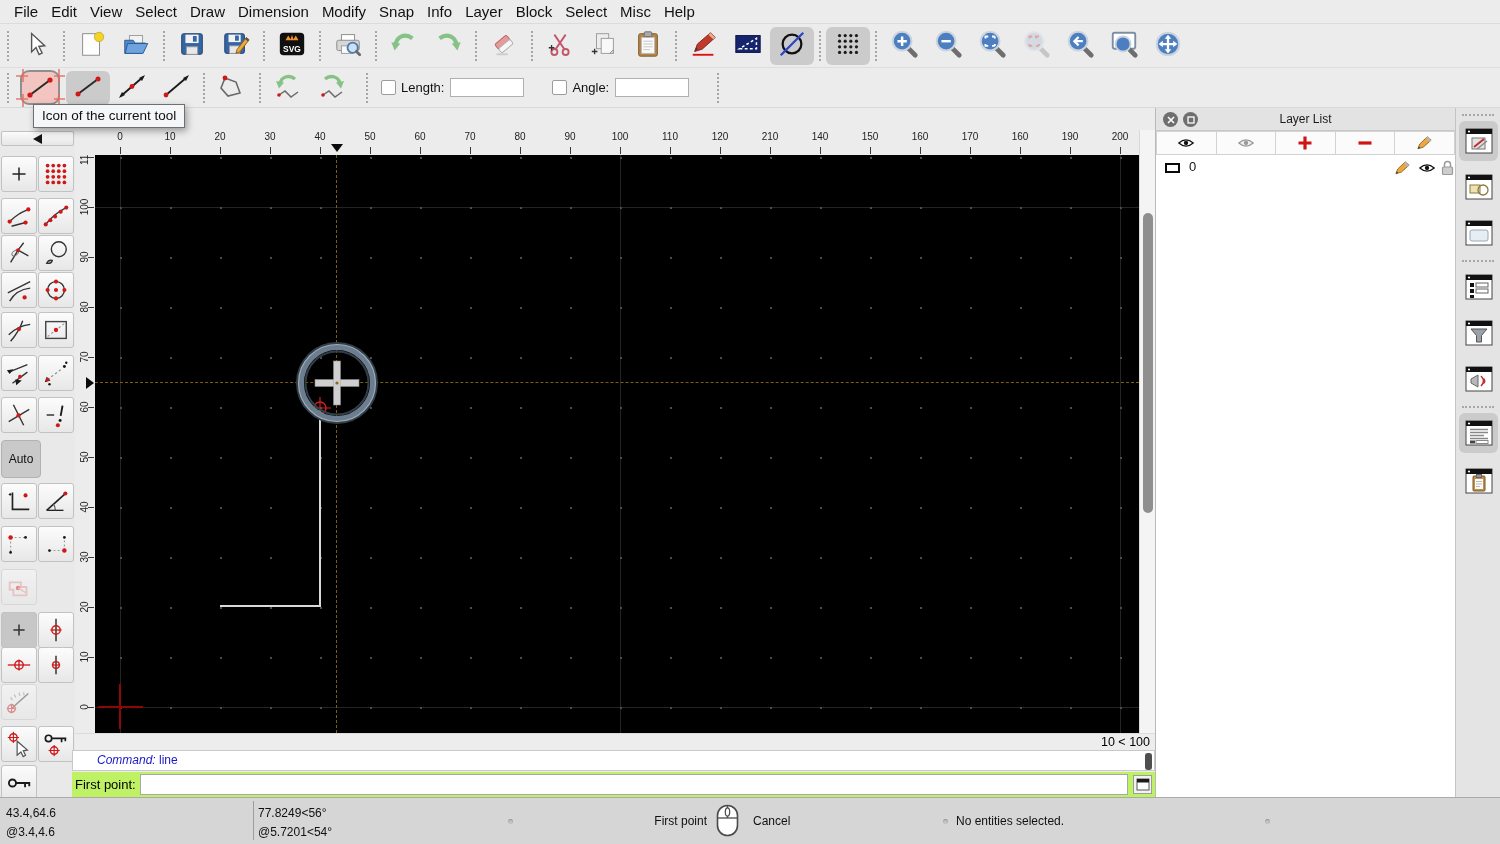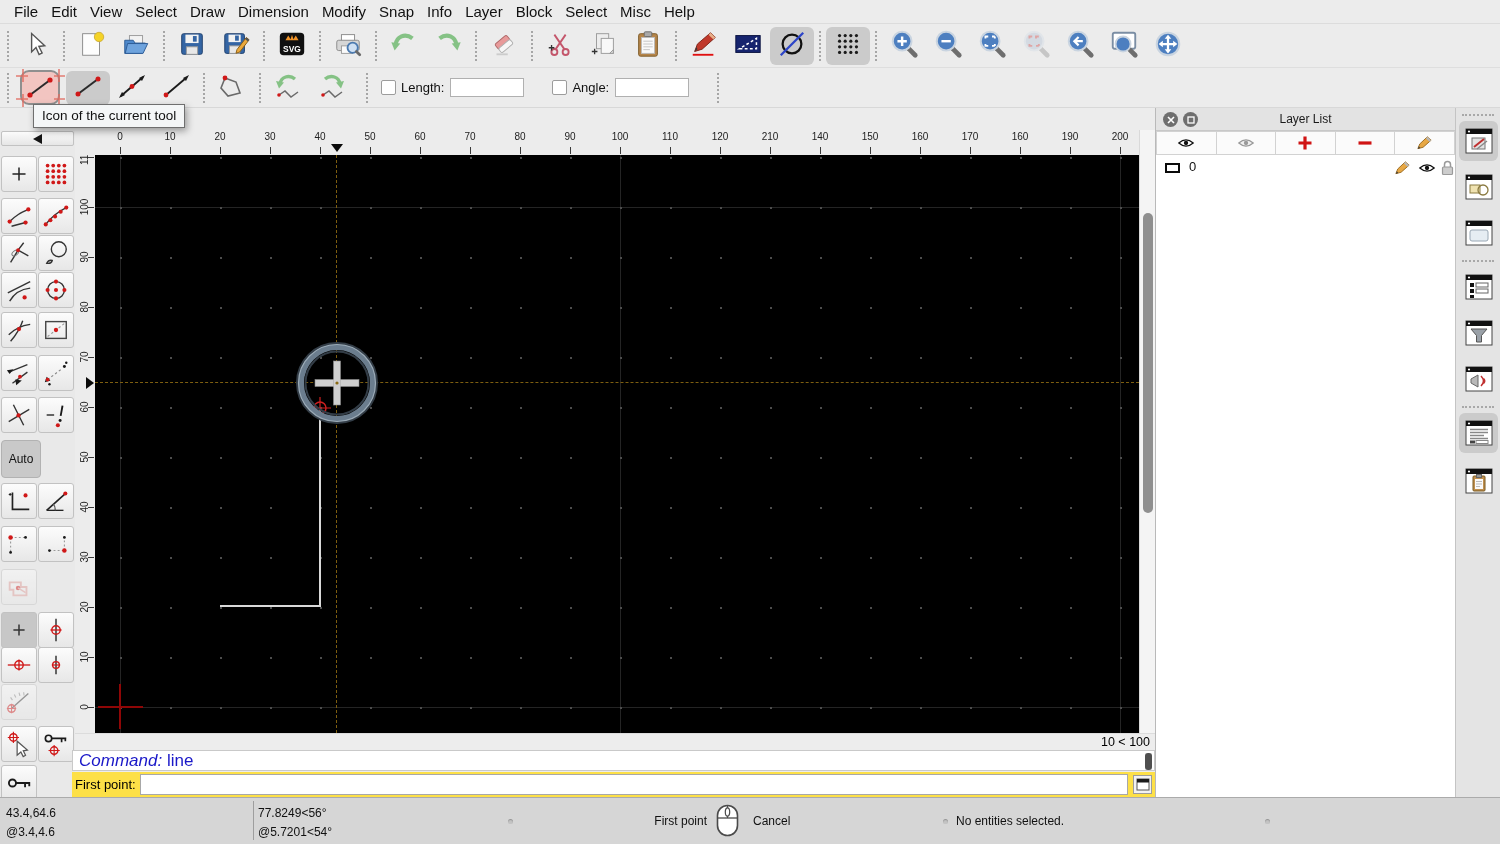--- a/index.html
+++ b/index.html
@@ -48,25 +48,25 @@
   #dashV{position:absolute;top:0;bottom:0;left:241px;border-left:1px dashed #7d5e10;}
   .wline{position:absolute;background:#d9d9d9;}
   #originH{position:absolute;left:3px;top:551px;width:45px;height:2px;background:#8f0606;}
   #originV{position:absolute;left:24px;top:529px;width:2px;height:45px;background:#8f0606;}
   
   #vscroll{position:absolute;left:1139px;top:130px;width:16px;height:603px;background:#f4f4f4;border-left:1px solid #d9d9d9;box-sizing:border-box;}
   #vthumb{position:absolute;left:3px;top:83px;width:10px;height:300px;background:#8f8f8f;border-radius:5px;}
   #hscroll{position:absolute;left:75px;top:733px;width:1080px;height:17px;background:#ededed;border-top:1px solid #dcdcdc;box-sizing:border-box;font-size:12.5px;line-height:16px;text-align:right;padding-right:5px;color:#000;}
   
   #cmddock{position:absolute;left:72px;top:750px;width:1083px;height:47px;}
-  #cmdhist{position:absolute;left:0;top:0;width:1083px;height:21px;background:#fff;border:1px solid #c9c9c9;box-sizing:border-box;font-size:17px;line-height:19px;padding-left:6px;color:#1a18c8;}
+  #cmdhist{position:absolute;left:0;top:0;width:1083px;height:21px;background:#fff;border:1px solid #c9c9c9;box-sizing:border-box;font-size:12px;line-height:19px;padding-left:24px;color:#1a18c8;}
   #cmdhist .it{font-style:italic;}
   #cmdscroll{position:absolute;right:2px;top:2px;width:7px;height:17px;background:#ececec;}
   #cmdthumb{position:absolute;left:0;top:0;width:7px;height:17px;background:#4f4f4f;border-radius:3px;}
-  #cmdprompt{position:absolute;left:0;top:22px;width:1083px;height:25px;background:#fde047;}
+  #cmdprompt{position:absolute;left:0;top:22px;width:1083px;height:25px;background:#bef264;}
   #cmdprompt label{position:absolute;left:3px;top:0;font-size:13px;line-height:25px;color:#000;}
   #cmdinput{position:absolute;left:68px;top:2px;width:988px;height:21px;border:1px solid #a8a8a8;background:#fff;box-sizing:border-box;font-size:13px;padding:0 4px;}
   #cmdkbbtn{position:absolute;left:1061px;top:3px;width:19px;height:19px;background:#f2f2f2;border:1px solid #9c9c9c;box-sizing:border-box;display:flex;align-items:center;justify-content:center;}
   
   #statusbar{position:absolute;left:0;top:797px;width:1500px;height:47px;background:#d6d6d6;border-top:1px solid #ababab;box-sizing:border-box;font-size:12px;}
   #statusbar .l1{position:absolute;top:8px;}
   #statusbar .l2{position:absolute;top:27px;}
   .vdiv{position:absolute;left:253px;top:3px;width:1px;height:39px;background:#9e9e9e;}
   .grip{position:absolute;top:21px;width:5px;height:5px;border-radius:50%;background:#c3c3c3;box-shadow:inset 0 1px 1px rgba(0,0,0,.25);}
   

